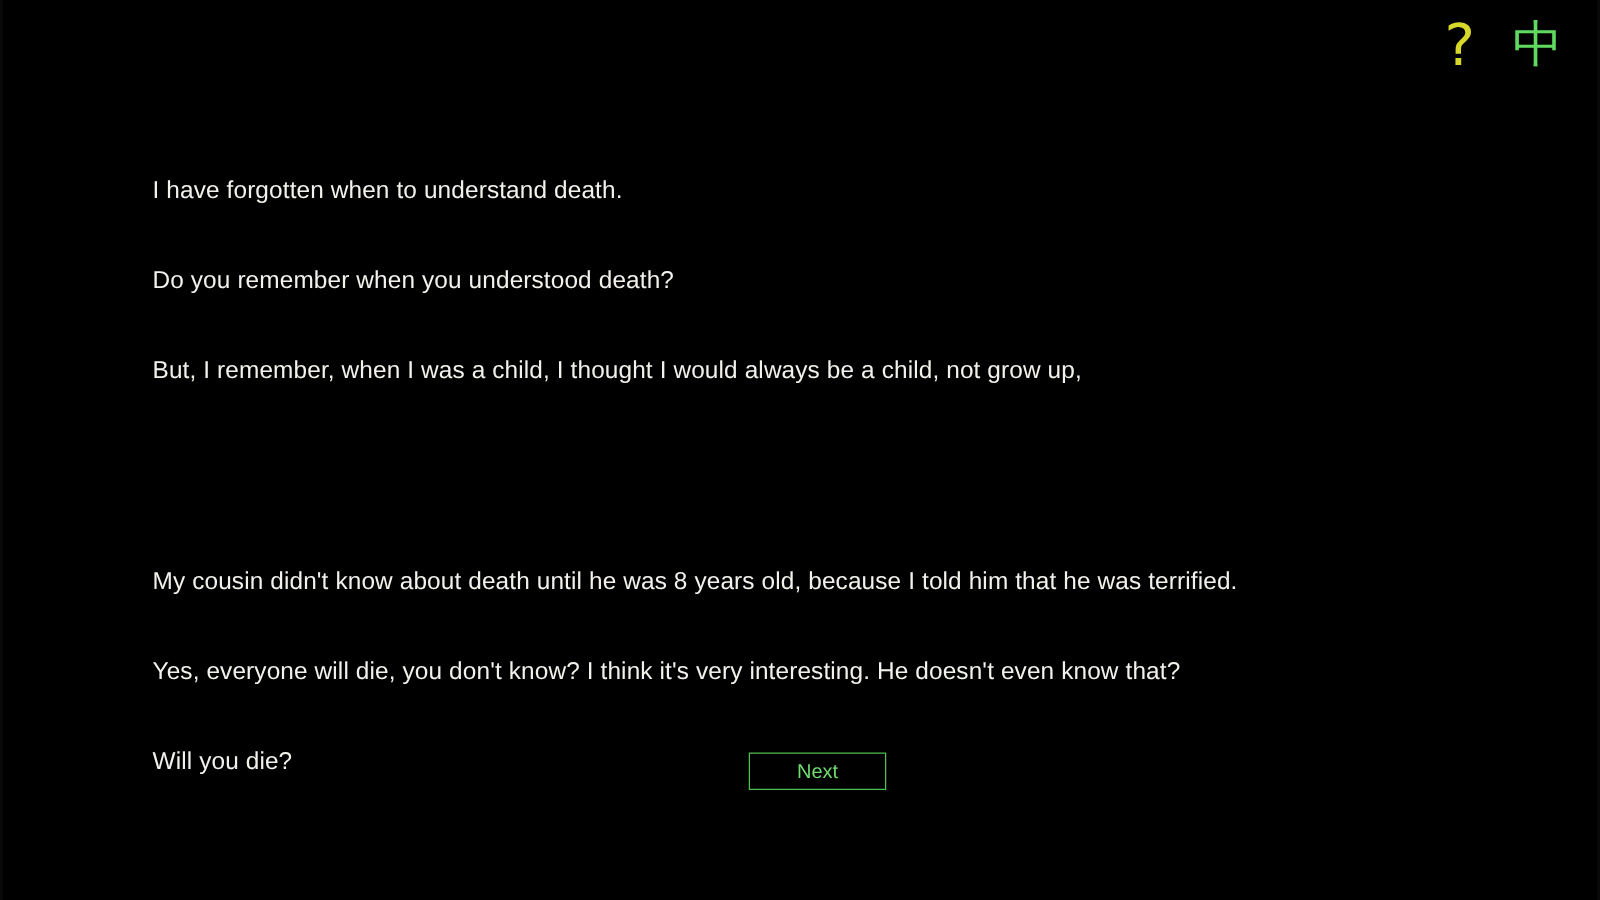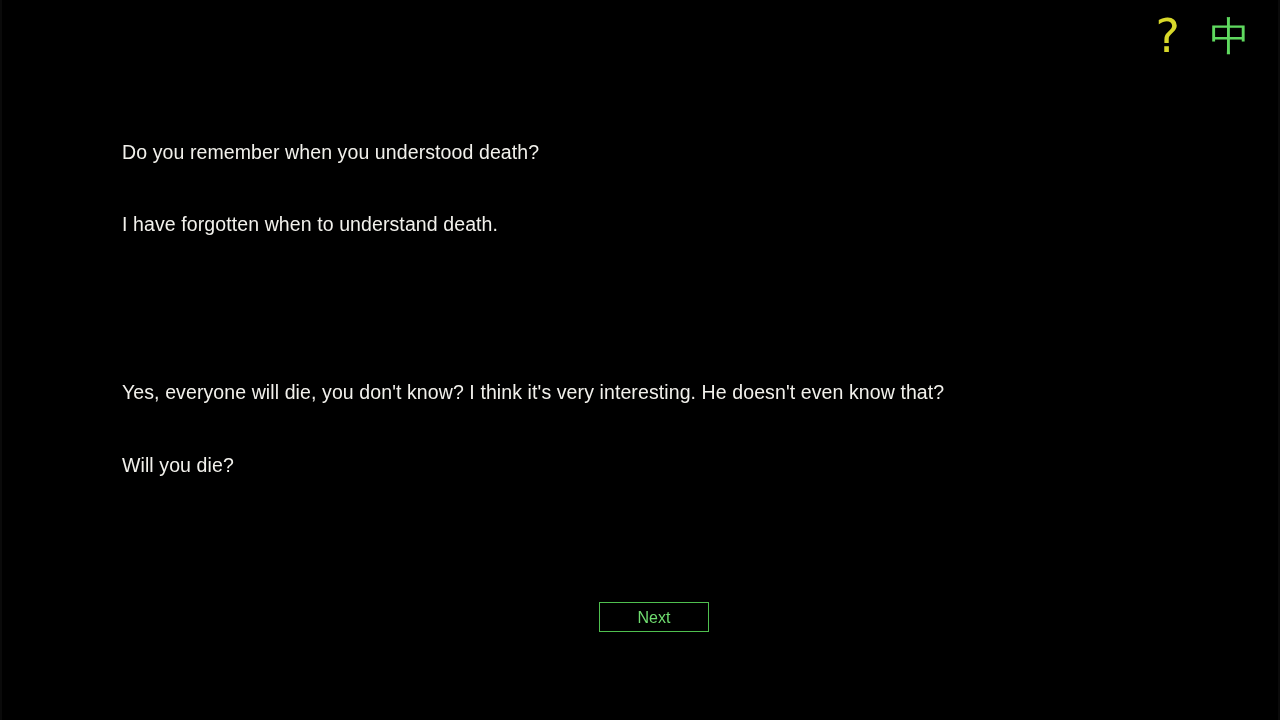--- a/index.html
+++ b/index.html
@@ -117,25 +117,27 @@
   <div class="top-bar">
     <div class="top-icons">
       <div class="help-icon">?</div>
       <div class="lang-icon">中</div>
     </div>
   </div>
 
   <div class="content">
 
     <div class="para para-gap-lg">
+      <span class="line">I have forgotten when to understand death.</span>
       <span class="line">Do you remember when you understood death?</span>
-      <span class="line">I have forgotten when to understand death.</span>
+      <span class="line">But, I remember, when I was a child, I thought I would always be a child, not grow up,</span>
     </div>
 
     <div class="para para-gap-sm">
+      <span class="line">My cousin didn't know about death until he was 8 years old, because I told him that he was terrified.</span>
       <span class="line">Yes, everyone will die, you don't know? I think it's very interesting. He doesn't even know that?</span>
       <span class="line">Will you die?</span>
       
       
       
       
     </div>
 
   </div>
 

